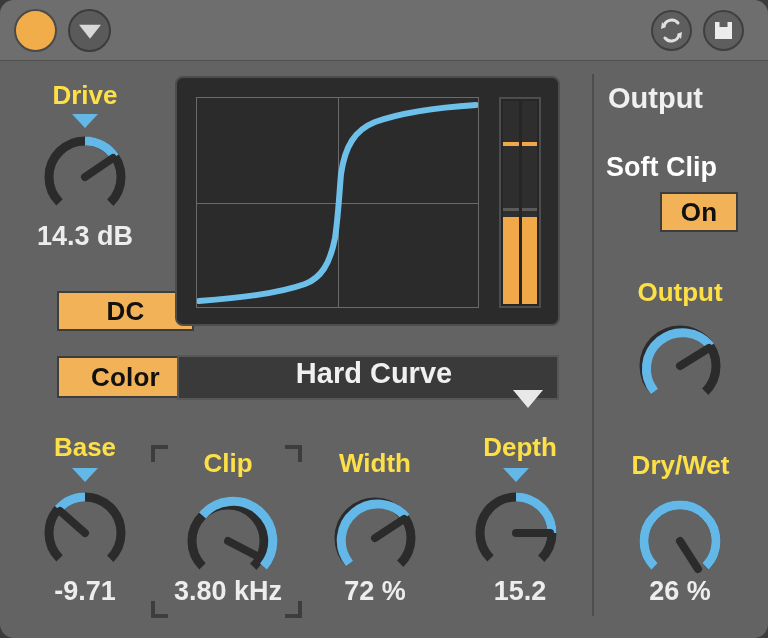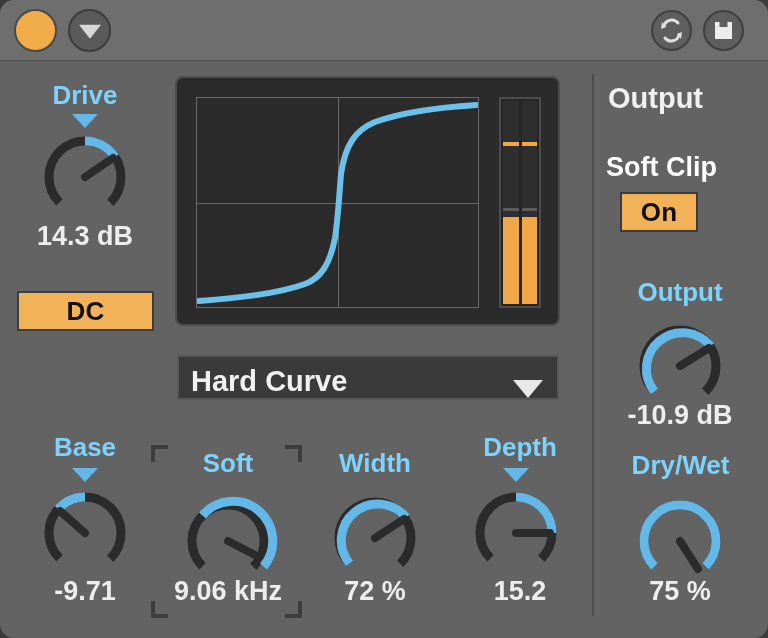--- a/index.html
+++ b/index.html
@@ -78,21 +78,21 @@
     border: 2px solid #3f3f3f;
   }
   #hotswap-btn { right: 76px; }
   #save-btn    { right: 24px; }
 
   
   .knob-label {
     position: absolute;
     font-size: 26px;
     font-weight: bold;
-    color: #7dd3fc;
+    color: #fde047;
     white-space: nowrap;
     text-align: center;
   }
   .knob-value {
     position: absolute;
     font-size: 27px;
     font-weight: bold;
     color: #ededed;
     white-space: nowrap;
     text-align: center;
@@ -114,20 +114,21 @@
     position: absolute;
     background: #f2b257;
     border: 2px solid #3d3d3d;
     color: #111;
     font-size: 26px;
     font-weight: bold;
     display: flex;
     align-items: center;
     justify-content: center;
     letter-spacing: 0.2px;
+    margin-left: 40px;
   }
 
   
   #curve-panel {
     position: absolute;
     left: 175px; top: 76px;
     width: 385px; height: 250px;
     background: #2b2b2b;
     border: 2px solid #4d4d4d;
     border-radius: 8px;
@@ -183,21 +184,22 @@
   }
 
   
   #color-select {
     position: absolute;
     left: 177px; top: 355px;
     width: 382px; height: 45px;
     background: #3a3a3a;
     border: 2px solid #575757;
     display: flex;
-    align-items: flex-end;
+    align-items: center;
+    flex-direction: column;
   }
   #color-select-value {
     font-size: 29px;
     font-weight: bold;
     color: #f0f0f0;
     margin-left: 12px;
     white-space: nowrap;
   }
   #color-select-arrow {
     margin-left: auto;
@@ -286,20 +288,23 @@
       <line x1="50" y1="50" x2="78" y2="31" stroke="#2b2b2b" stroke-width="8" stroke-linecap="round"></line>
     </svg>
   </div>
 
   <div class="knob-value" style="left:0px; top:221px; width:170px;">14.3 dB</div>
 
   <div class="toggle-btn" style="left:17px; top:291px; width:137px; height:40px;">
     <span>DC</span>
   </div>
 
+  <div class="toggle-btn" style="left:17px; top:356px; width:137px; height:42px;">
+    <span>Color</span>
+  </div>
 
   <div id="curve-panel">
     <div id="curve-grid">
       <div class="vline"></div>
       <div class="hline"></div>
       <svg id="curve-svg" width="281" height="209" viewBox="0 0 281 209">
         <path d="M 2 203
                  C 40 200, 80 196, 108 186
                  C 124 180, 133 166, 138 140
                  C 141 120, 142 100, 144 76
@@ -339,31 +344,31 @@
     </svg>
   </div>
 
   <div class="knob-value" style="left:0px; top:576px; width:170px;">-9.71</div>
 
   <div class="bracket tl" style="left:151px; top:445px;"></div>
   <div class="bracket tr" style="left:285px; top:445px;"></div>
   <div class="bracket bl" style="left:151px; top:601px;"></div>
   <div class="bracket br" style="left:285px; top:601px;"></div>
 
-  <div class="knob-label" style="left:148px; top:448px; width:160px;">Soft</div>
+  <div class="knob-label" style="left:148px; top:448px; width:160px;">Clip</div>
 
   <div class="knob" style="left:178px; top:491px;">
     <svg width="100" height="100" viewBox="0 0 100 100">
       <circle cx="50" cy="50" r="36" fill="none" stroke="#2b2b2b" stroke-width="9" stroke-dasharray="169.6 56.5" stroke-dashoffset="-28.3" transform="rotate(90 50 50)" stroke-linecap="butt"></circle>
       <path d="M 24.5 24.5 A 36 36 0 1 1 85.5 75.5" fill="none" stroke="#63b8e8" stroke-width="9"></path>
       <line x1="50" y1="50" x2="81" y2="66" stroke="#2b2b2b" stroke-width="8" stroke-linecap="round"></line>
     </svg>
   </div>
 
-  <div class="knob-value" style="left:143px; top:576px; width:170px;">9.06 kHz</div>
+  <div class="knob-value" style="left:143px; top:576px; width:170px;">3.80 kHz</div>
 
   <div class="knob-label" style="left:295px; top:448px; width:160px;">Width</div>
 
   <div class="knob" style="left:325px; top:488px;">
     <svg width="100" height="100" viewBox="0 0 100 100">
       <circle cx="50" cy="50" r="36" fill="none" stroke="#2b2b2b" stroke-width="9" stroke-dasharray="169.6 56.5" stroke-dashoffset="-28.3" transform="rotate(90 50 50)" stroke-linecap="butt"></circle>
       <path d="M 24.5 75.5 A 36 36 0 1 1 80.9 29.3" fill="none" stroke="#63b8e8" stroke-width="9"></path>
       <line x1="50" y1="50" x2="79" y2="31" stroke="#2b2b2b" stroke-width="8" stroke-linecap="round"></line>
     </svg>
   </div>
@@ -397,27 +402,26 @@
   <div class="knob-label" style="left:600px; top:277px; width:160px;">Output</div>
 
   <div class="knob" style="left:630px; top:316px;">
     <svg width="100" height="100" viewBox="0 0 100 100">
       <circle cx="50" cy="50" r="36" fill="none" stroke="#2b2b2b" stroke-width="9" stroke-dasharray="169.6 56.5" stroke-dashoffset="-28.3" transform="rotate(90 50 50)" stroke-linecap="butt"></circle>
       <path d="M 24.5 75.5 A 36 36 0 1 1 80.5 30.0" fill="none" stroke="#63b8e8" stroke-width="9"></path>
       <line x1="50" y1="50" x2="79" y2="32" stroke="#2b2b2b" stroke-width="8" stroke-linecap="round"></line>
     </svg>
   </div>
 
-  <div class="knob-value" style="left:595px; top:400px; width:170px;">-10.9 dB</div>
 
   <div class="knob-label" style="left:598px; top:450px; width:165px;">Dry/Wet</div>
 
   <div class="knob" style="left:630px; top:491px;">
     <svg width="100" height="100" viewBox="0 0 100 100">
       <circle cx="50" cy="50" r="36" fill="none" stroke="#2b2b2b" stroke-width="9" stroke-dasharray="169.6 56.5" stroke-dashoffset="-28.3" transform="rotate(90 50 50)" stroke-linecap="butt"></circle>
       <path d="M 24.5 75.5 A 36 36 0 1 1 75.5 75.5" fill="none" stroke="#63b8e8" stroke-width="9"></path>
       <line x1="50" y1="50" x2="68" y2="78" stroke="#2b2b2b" stroke-width="8" stroke-linecap="round"></line>
     </svg>
   </div>
 
-  <div class="knob-value" style="left:595px; top:576px; width:170px;">75 %</div>
+  <div class="knob-value" style="left:595px; top:576px; width:170px;">26 %</div>
 
 </div>
 
 </body></html>

